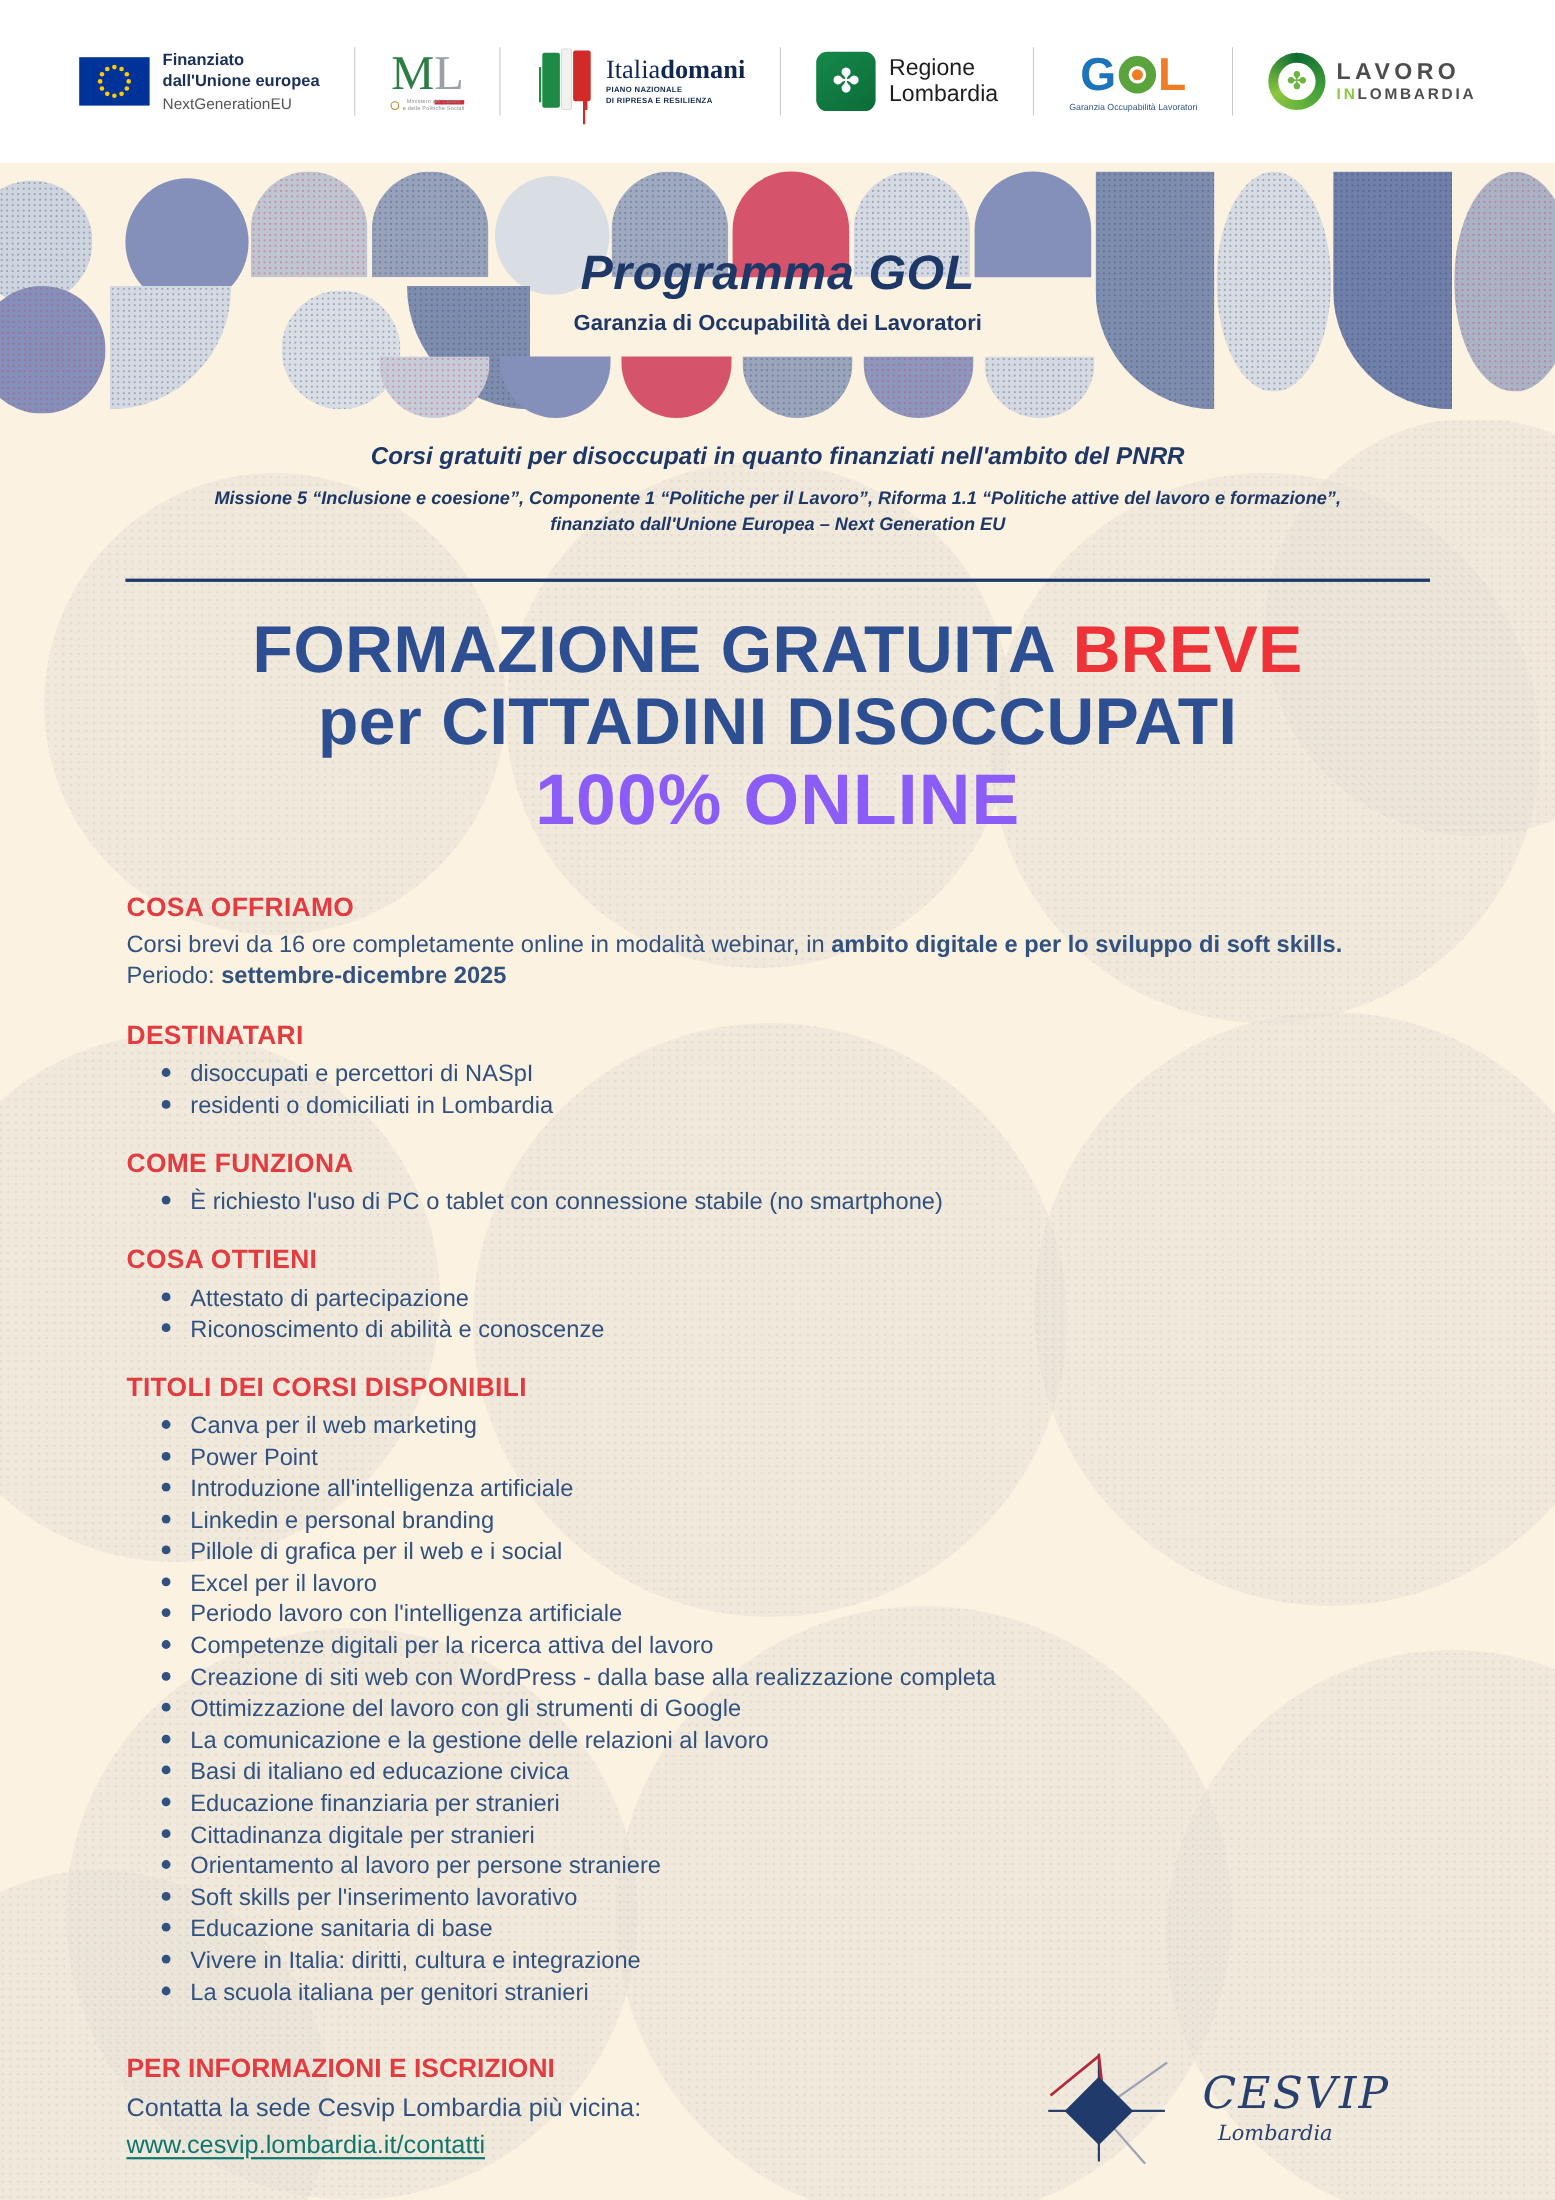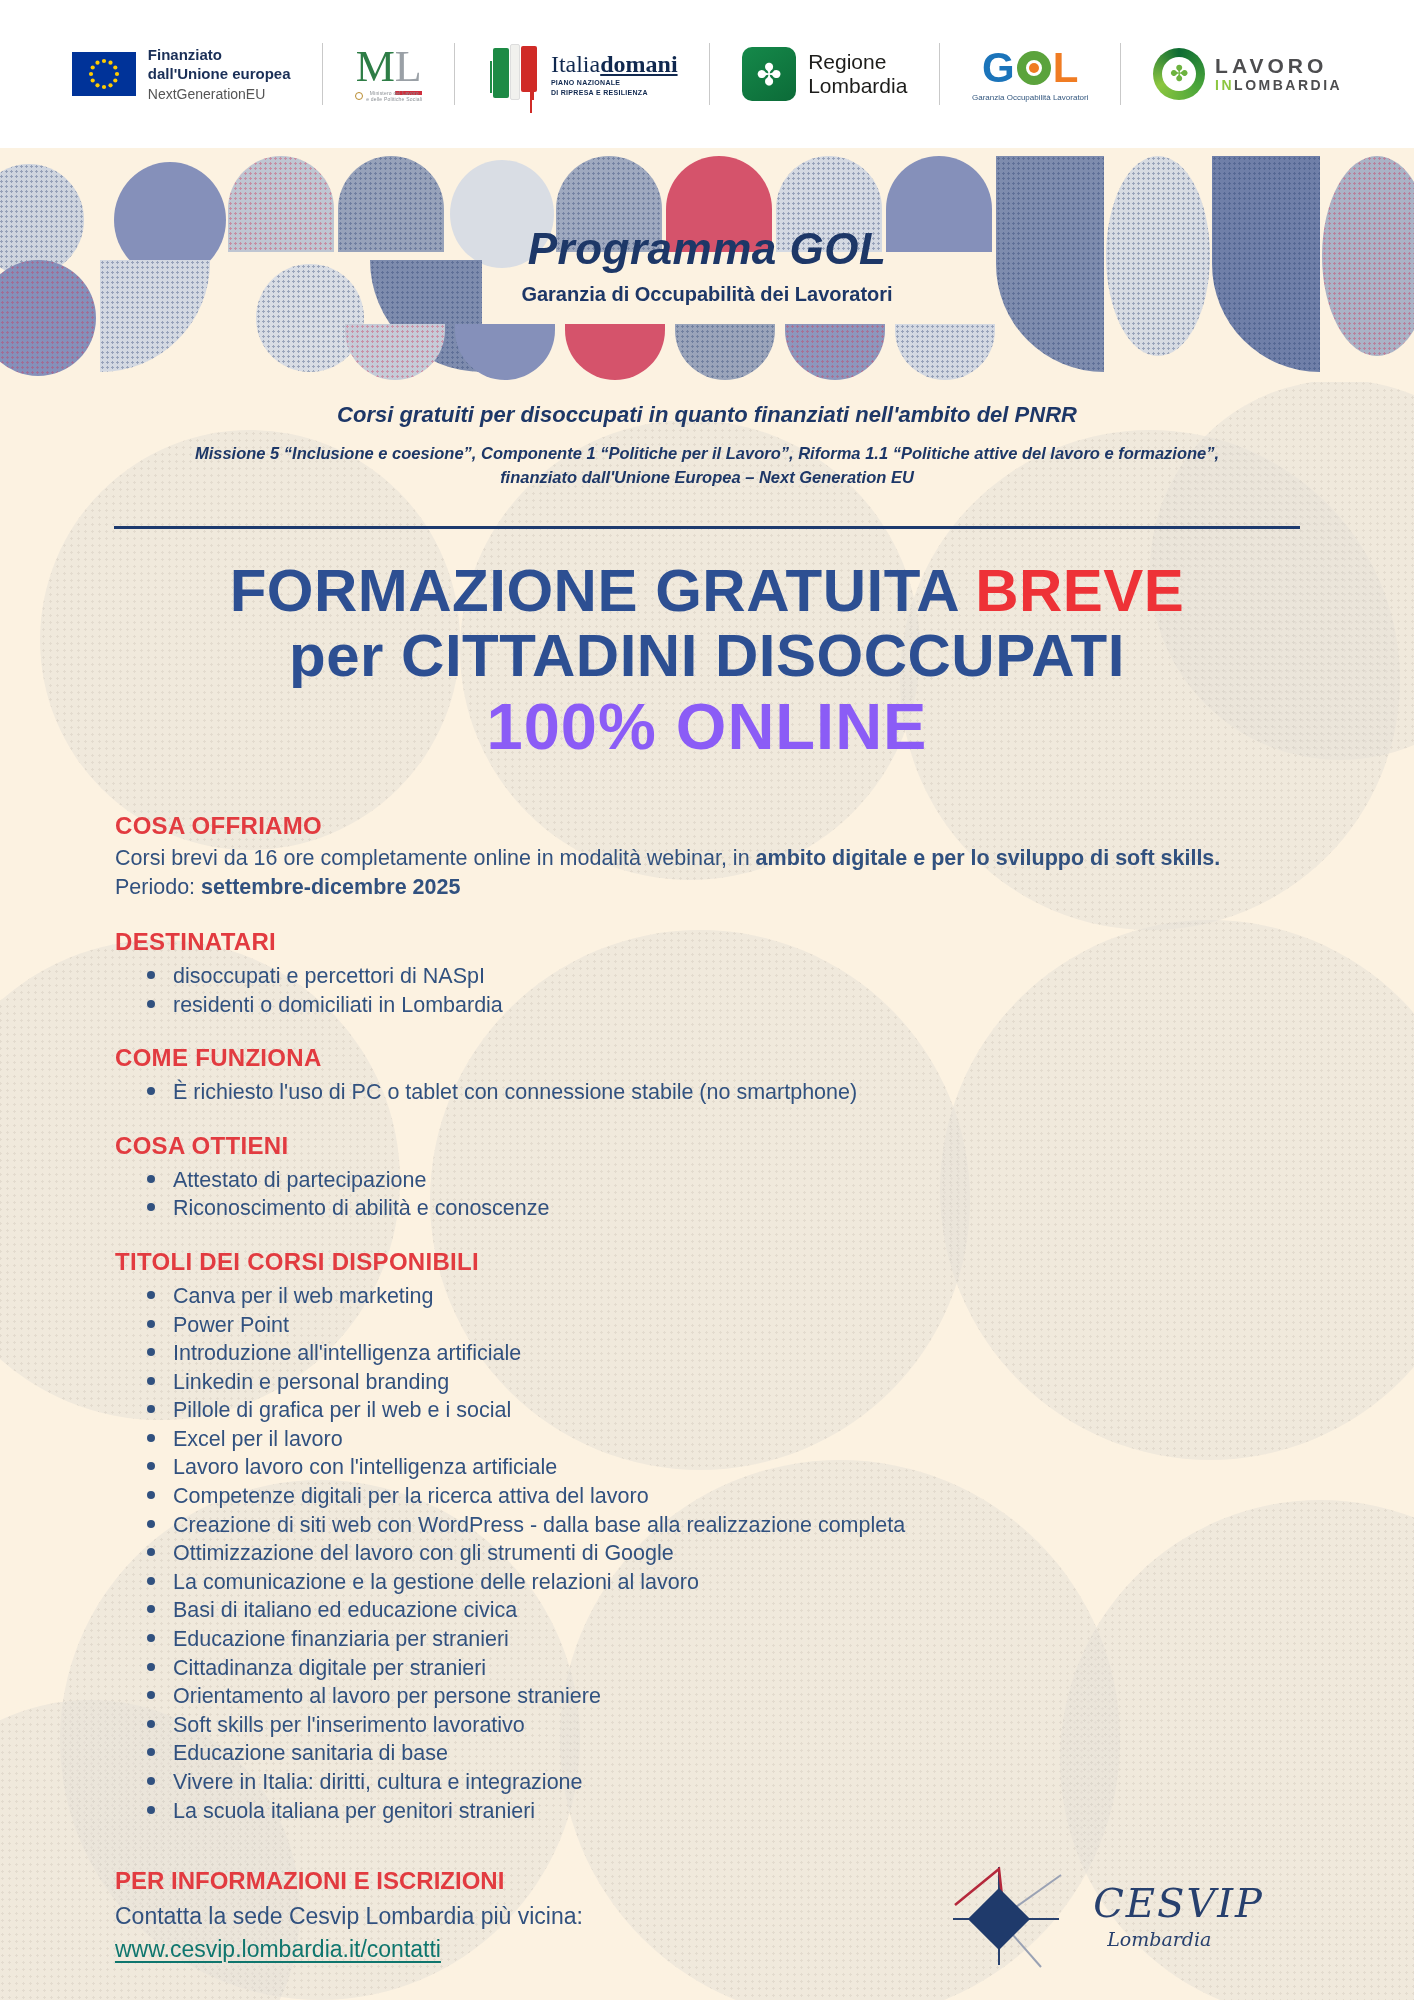--- a/index.html
+++ b/index.html
@@ -25,21 +25,21 @@
 
   .ml-caption { font-size:5px; color:#8a8f94; margin-top:2px; letter-spacing:.2px; display:flex; align-items:center; gap:3px;}
   .ml-emblem { width:8px; height:8px; border-radius:50%; border:1.5px solid #b98b2f; display:inline-block;}
 
   .itd-flag { position:relative; width:52px; height:60px; flex:none; }
   .itd-green { position:absolute; left:6px; top:4px; width:16px; height:50px; background:#1d8a45; border-radius:2px;}
   .itd-white { position:absolute; left:23px; top:0px; width:10px; height:56px; background:#f1f1ee; border:1px solid #ddd; border-radius:2px;}
   .itd-red { position:absolute; left:34px; top:2px; width:16px; height:46px; background:#d02b27; border-radius:2px;
              box-shadow:3px 14px 0 -6px #d02b27, -38px 8px 0 -7px #1d8a45, 2px 28px 0 -7px #d02b27; }
   .itd-name { font-family:"Liberation Serif", serif; font-size:24px; color:#10284f; }
-  .itd-name b { font-weight:bold;text-decoration:underline; }
+  .itd-name b { font-weight:bold; }
   .itd-caption { font-size:7px; color:#10284f; font-weight:bold; letter-spacing:.3px; line-height:1.3; }
 
   .rl-badge { width:54px; height:54px; border-radius:10px; background:linear-gradient(145deg,#15894a,#0c6b38);
               display:flex; align-items:center; justify-content:center; color:#fff; font-size:30px; flex:none;}
   .rl-name { font-size:21px; color:#1d1d1b; line-height:1.12; }
 
   .gol { display:flex; flex-direction:column; align-items:center; }
   .gol-letters { display:flex; align-items:center; font-weight:bold; font-size:42px; line-height:1; }
   .gol-g { color:#1b74ba; }
   .gol-o { width:34px; height:34px; border:9px solid #5ba33c; border-radius:50%; margin:0 2px; position:relative; }
@@ -336,21 +336,21 @@
           <li>
             <span class="dot"></span>
             <span>Pillole di grafica per il web e i social</span>
           </li>
           <li>
             <span class="dot"></span>
             <span>Excel per il lavoro</span>
           </li>
           <li>
             <span class="dot"></span>
-            <span>Lavoro lavoro con l'intelligenza artificiale</span>
+            <span>Periodo lavoro con l'intelligenza artificiale</span>
           </li>
           <li>
             <span class="dot"></span>
             <span>Competenze digitali per la ricerca attiva del lavoro</span>
           </li>
           <li>
             <span class="dot"></span>
             <span>Creazione di siti web con WordPress - dalla base alla realizzazione completa</span>
           </li>
           <li>

